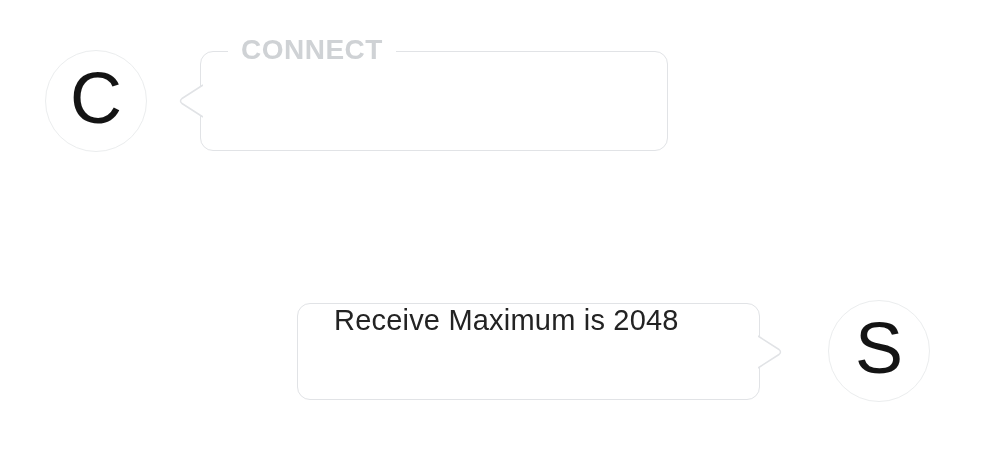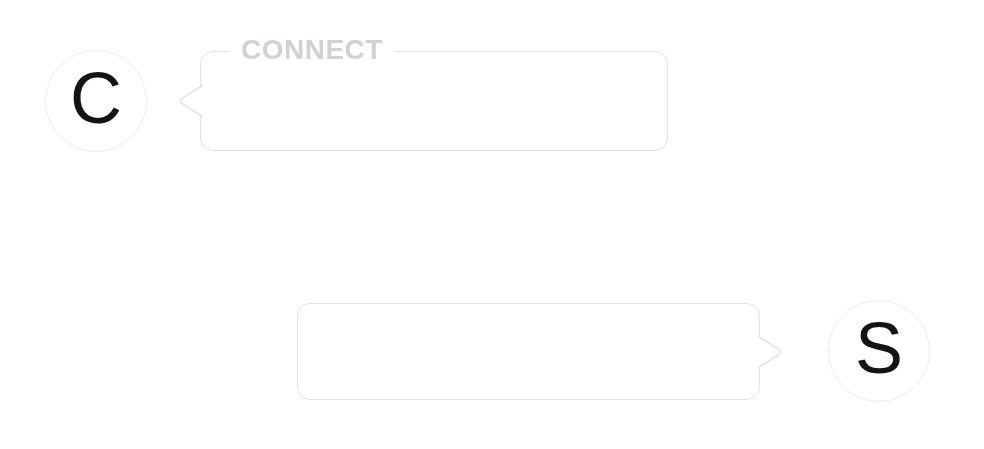--- a/index.html
+++ b/index.html
@@ -90,20 +90,21 @@
   </div>
 
   <div class="bubble bubble-connect">
     <span class="bubble-legend">CONNECT</span>
     <svg class="bubble-tail tail-left" width="27" height="38" viewBox="0 0 27 38" xmlns="http://www.w3.org/2000/svg">
       <path d="M27 3 L6 16.5 Q3 19 6 21.5 L27 35" fill="#ffffff" stroke="currentColor" stroke-width="1.5" stroke-linejoin="round"></path>
     </svg>
   </div>
 
   <div class="bubble bubble-connack">
+    <span class="bubble-message">Receive Maximum is 2048</span>
     <svg class="bubble-tail tail-right" width="27" height="38" viewBox="0 0 27 38" xmlns="http://www.w3.org/2000/svg">
       <path d="M0 3 L21 16.5 Q24 19 21 21.5 L0 35" fill="#ffffff" stroke="currentColor" stroke-width="1.5" stroke-linejoin="round"></path>
     </svg>
   </div>
 
   <div class="actor-circle actor-server">
     <span class="actor-letter">S</span>
   </div>
 
 </div>

